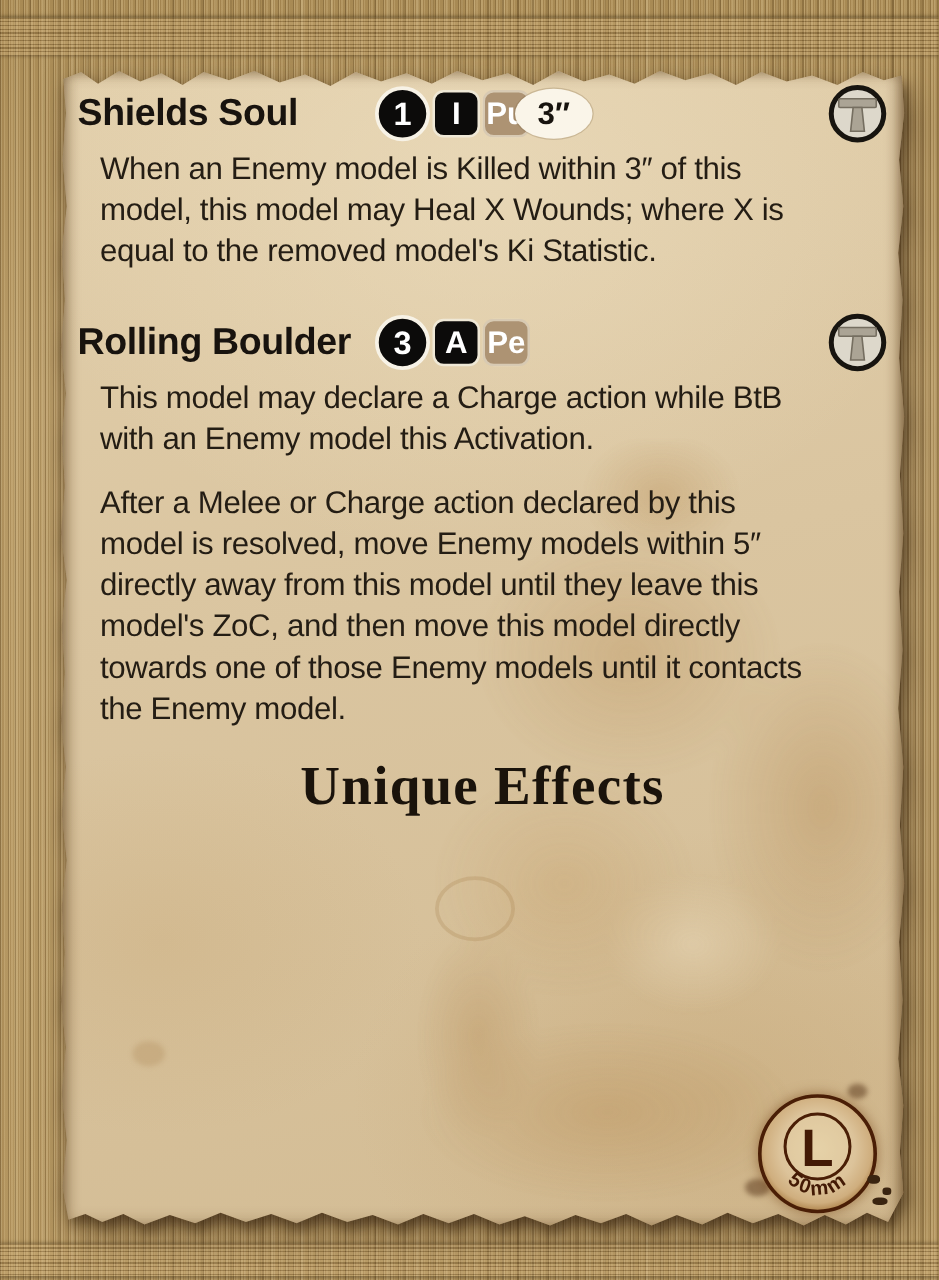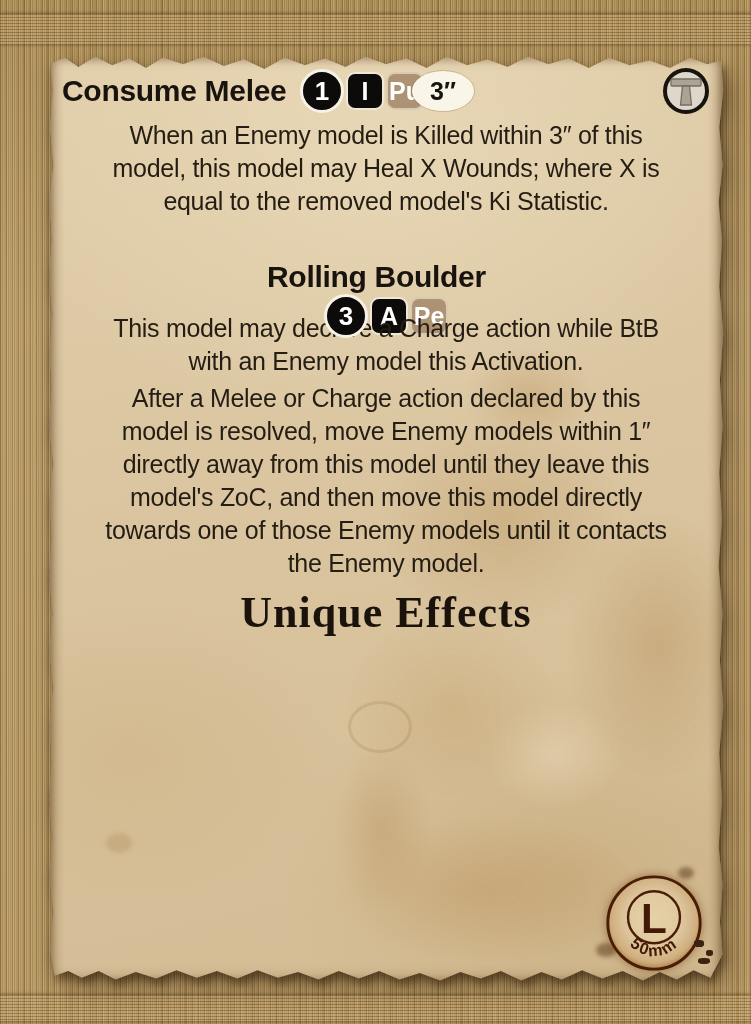--- a/index.html
+++ b/index.html
@@ -42,35 +42,35 @@
       radial-gradient(100px 80px at 62% 66%, rgba(235,220,190,.55), rgba(0,0,0,0) 70%),
       radial-gradient(210px 100px at 46% 88%, rgba(186,146,92,.45), rgba(0,0,0,0) 72%),
       radial-gradient(70px 120px at 22% 78%, rgba(180,138,84,.38), rgba(0,0,0,0) 70%);}
   .stain-ring{position:absolute;left:300px;top:648px;width:58px;height:46px;border-radius:50%;
     border:3px solid rgba(160,118,62,.22);z-index:0;}
   .stain-blob{position:absolute;left:58px;top:780px;width:26px;height:20px;border-radius:50%;
     background:rgba(165,125,70,.25);filter:blur(2px);z-index:0;}
 
   .content{position:absolute;inset:0;padding:14px 14px 0 14px;z-index:2;color:#221b13;}
   .ability-header{display:flex;align-items:center;height:48px;}
-  .ability-header.second{margin-top:42px;flex-direction:column;}
+  .ability-header.second{margin-top:32px;}
   .ability-title{width:238px;font-size:30px;font-weight:bold;letter-spacing:-0.3px;color:#18130e;}
   .icon-row{display:flex;align-items:center;}
   .icon-cost{width:38px;height:38px;border-radius:50%;background:#0c0b0a;border:3px solid #f7f2e6;
     color:#fff;font-size:26px;font-weight:bold;display:flex;align-items:center;justify-content:center;z-index:1;}
   .icon-square{width:34px;height:34px;border-radius:9px;border:2px solid #efe8d6;
     color:#fff;font-size:25px;font-weight:bold;display:flex;align-items:center;justify-content:center;margin-left:2px;}
   .icon-square.black{background:#0c0b0a;}
   .icon-square.tan{background:#ad9373;border-color:rgba(239,232,214,.65);}
   .icon-range{width:62px;height:40px;border-radius:50%;background:#faf5e9;color:#17130e;
     font-size:25px;font-weight:bold;display:flex;align-items:center;justify-content:center;margin-left:-12px;z-index:2;
     box-shadow:0 0 0 1px rgba(120,95,60,.25);}
   .faction-icon{margin-left:auto;width:48px;height:48px;}
 
-  .body-text{margin:4px;font-size:25px;line-height:33px;letter-spacing:-0.3px;white-space:pre-line;color:#241d14;text-align:center;}
+  .body-text{margin:18px;font-size:25px;line-height:33px;letter-spacing:-0.3px;white-space:pre-line;color:#241d14;}
   .ability-body{margin-top:4px;}
   .unique-heading{margin-top:6px;text-align:center;font-family:Liberation Serif, serif;
     font-size:44px;line-height:54px;font-weight:bold;letter-spacing:1px;color:#1a130b;}
   .shield-line{margin-top:8px;}
   .shield-label{font-weight:bold;color:#18130e;}
 
   .size-badge{position:absolute;right:20px;bottom:14px;width:100px;height:100px;z-index:3;
     filter:drop-shadow(0 0 5px rgba(110,60,15,.55));}
   .burn-spot{position:absolute;border-radius:50%;background:rgba(70,35,8,.45);filter:blur(2px);z-index:3;}
   .burn-1{right:108px;bottom:30px;width:20px;height:14px;}
@@ -89,21 +89,21 @@
 <div class="card-shadow">
   <div class="card">
     <div class="watermark"></div>
     <div class="stain-ring"></div>
     <div class="stain-blob"></div>
     <div class="card-vignette"></div>
 
     <div class="content">
 
       <div class="ability-header">
-        <div class="ability-title">Consume Melee</div>
+        <div class="ability-title">Shields Soul</div>
         <div class="icon-row">
           <div class="icon-cost">1</div>
           <div class="icon-square black">I</div>
           <div class="icon-square tan">Pu</div>
           <div class="icon-range">3″</div>
         </div>
         <svg class="faction-icon" viewBox="0 0 48 48">
           <circle cx="24" cy="24" r="21" fill="#ddd8cb" stroke="#17140f" stroke-width="4"></circle>
           <rect x="9" y="12" width="30" height="7" rx="1" fill="#aba495" stroke="#756e60" stroke-width="1.3"></rect>
           <path d="M20.5 19 L27.5 19 L29.5 38 L18.5 38 Z" fill="#aba495" stroke="#756e60" stroke-width="1.3"></path>
@@ -122,21 +122,21 @@
         </div>
         <svg class="faction-icon" viewBox="0 0 48 48">
           <circle cx="24" cy="24" r="21" fill="#ddd8cb" stroke="#17140f" stroke-width="4"></circle>
           <rect x="9" y="12" width="30" height="7" rx="1" fill="#aba495" stroke="#756e60" stroke-width="1.3"></rect>
           <path d="M20.5 19 L27.5 19 L29.5 38 L18.5 38 Z" fill="#aba495" stroke="#756e60" stroke-width="1.3"></path>
         </svg>
       </div>
       <p class="body-text ability-body">This model may declare a Charge action while BtB
 with an Enemy model this Activation.</p>
       <p class="body-text">After a Melee or Charge action declared by this
-model is resolved, move Enemy models within 1″
+model is resolved, move Enemy models within 5″
 directly away from this model until they leave this
 model's ZoC, and then move this model directly
 towards one of those Enemy models until it contacts
 the Enemy model.</p>
 
       <div class="unique-heading">Unique Effects</div>
     </div>
 
     <div class="burn-spot burn-1"></div>
     <div class="burn-spot burn-2"></div>

